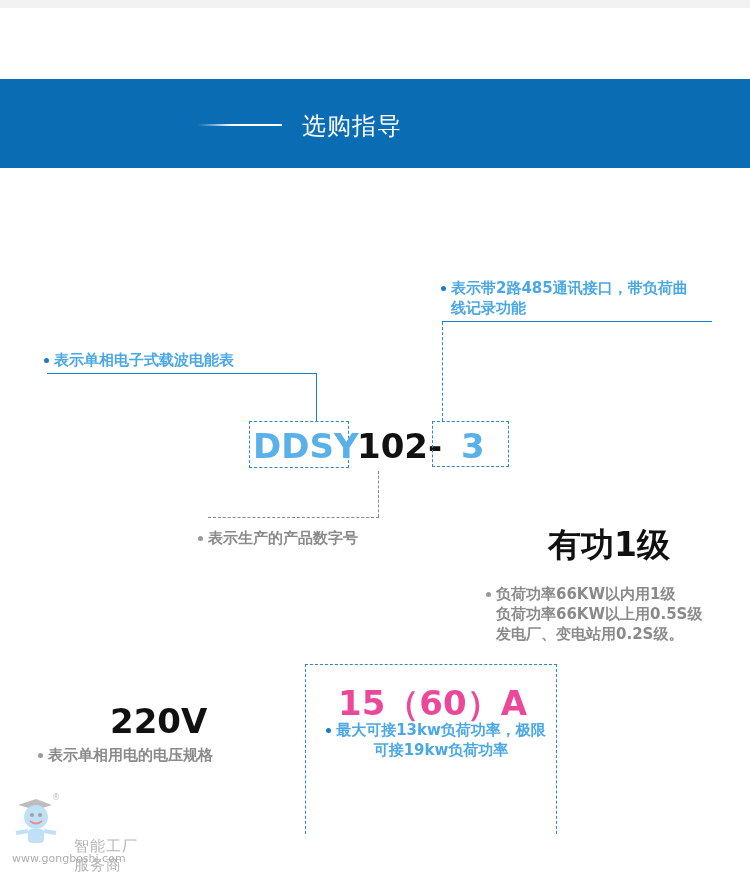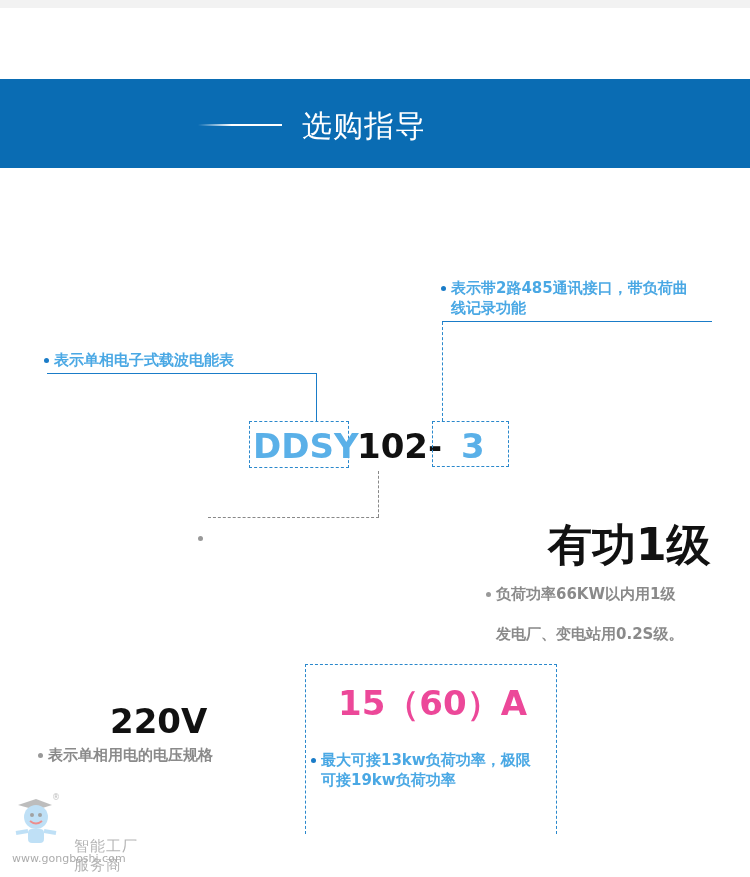--- a/index.html
+++ b/index.html
@@ -1,20 +1,20 @@
 <!DOCTYPE html>
 <html><head>
 <meta charset="utf-8">
 <style>
   html,body{margin:0;padding:0;}
   body{width:750px;height:877px;position:relative;background:#fff;overflow:hidden;font-family:"DejaVu Sans","Liberation Sans",sans-serif;}
   .topstrip{position:absolute;left:0;top:0;width:750px;height:8px;background:#f2f2f2;}
   .banner{position:absolute;left:0;top:79px;width:750px;height:89px;background:#0a6cb3;}
   .banner-line{position:absolute;left:198px;top:124px;width:84px;height:2px;background:linear-gradient(to right,rgba(255,255,255,0),#fff 40%);}
-  .banner-title{position:absolute;left:302px;top:106px;font-size:30px;color:#fff;letter-spacing:1px;line-height:40px;}
+  .banner-title{position:absolute;left:302px;top:106px;font-size:24px;color:#fff;letter-spacing:1px;line-height:40px;}
   .abs{position:absolute;}
   .blue{color:#4aa8e4;}
   .gray{color:#8a8a8a;}
   .dot{display:inline-block;width:5px;height:5px;border-radius:50%;margin-right:5px;vertical-align:middle;}
   .dot.blue-d{background:#1a7cc8;}
   .dot.gray-d{background:#999;}
   .solid-h{position:absolute;height:1px;background:#1a7cc8;}
   .solid-v{position:absolute;width:1px;background:#1a7cc8;}
   .dash-box{position:absolute;border:1.5px dashed #2a88cc;box-sizing:border-box;}
   .dash-v{position:absolute;width:0;border-left:1.5px dashed #2a88cc;}
@@ -48,33 +48,33 @@
 
 <div class="dash-box" style="left:249px;top:421px;width:100px;height:47px;"></div>
 <div class="abs code" style="left:253px;top:426px;color:#5ab0e8;">DDSY</div>
 <div class="abs code" style="left:357px;top:426px;color:#111;">102-</div>
 <div class="dash-box" style="left:432px;top:421px;width:77px;height:46px;"></div>
 <div class="abs code" style="left:461px;top:426px;color:#5ab0e8;">3</div>
 
 <div class="gdash-v" style="left:378px;top:471px;height:46px;"></div>
 <div class="gdash-h" style="left:208px;top:517px;width:171px;"></div>
 <div class="abs note gray" style="left:198px;top:528px;">
-  <span class="dot gray-d"></span>
+  <span class="dot gray-d"></span><span>表示生产的产品数字号</span>
 </div>
 
-<div class="abs big-black" style="left:548px;top:525px;font-size:44px;line-height:40px;">有功1级</div>
+<div class="abs big-black" style="left:548px;top:525px;font-size:33px;line-height:40px;">有功1级</div>
 <div class="abs note gray" style="left:486px;top:584px;width:260px;">
   <span class="dot gray-d"></span><span>负荷功率66KW以内用1级</span><br>
-  <br>
+  <span style="padding-left:10px">负荷功率66KW以上用0.5S级</span><br>
   <span style="padding-left:10px">发电厂、变电站用0.2S级。</span>
 </div>
 
 <div class="dash-box" style="left:305px;top:664px;width:252px;height:170px;border-bottom:none;"></div>
 <div class="abs code" style="left:338px;top:683px;color:#ec4899;font-size:34px;">15（60）A</div>
-<div class="abs note blue" style="left:311px;top:750px;width:250px;">
+<div class="abs note blue" style="left:311px;top:720px;width:250px;text-align:center;">
   <span class="dot blue-d"></span><span>最大可接13kw负荷功率，极限</span><br>
   <span style="padding-left:10px">可接19kw负荷功率</span>
 </div>
 
 <div class="abs big-black" style="left:110px;top:700px;font-size:34px;line-height:42px;">220V</div>
 <div class="abs note gray" style="left:38px;top:745px;">
   <span class="dot gray-d"></span><span>表示单相用电的电压规格</span>
 </div>
 
 <div class="abs" style="left:12px;top:797px;width:130px;height:75px;opacity:0.55;">

